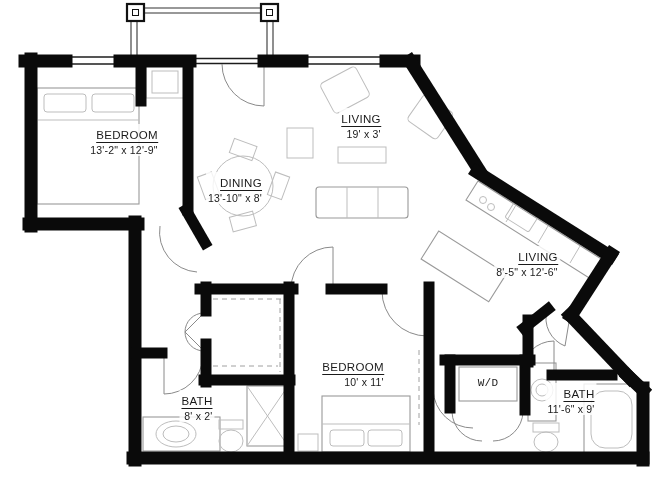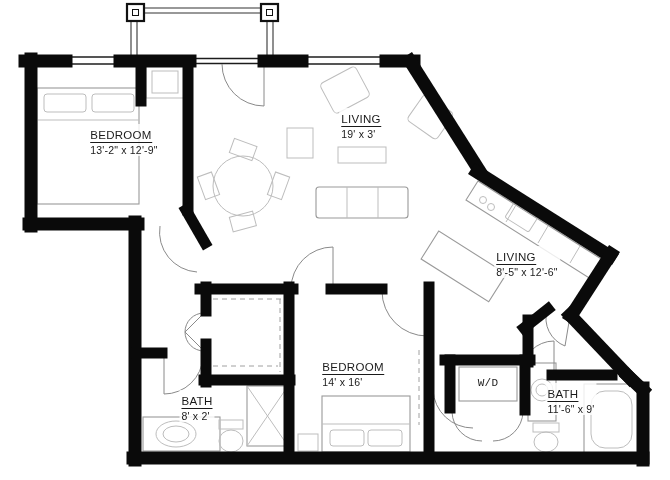--- a/index.html
+++ b/index.html
@@ -12,21 +12,21 @@
   .wall-in{stroke-width:11;}
   .win{stroke:#1c1c1c;stroke-width:1.4;fill:none;}
   .rail{stroke:#333;stroke-width:1.1;fill:none;}
   .post{stroke:#111;stroke-width:2.2;fill:#fff;}
   .post-in{stroke:#111;stroke-width:1;fill:#fff;}
   .door{stroke:#8a8a8a;stroke-width:1;fill:none;}
   .fix{stroke:var(--fixture,#9a9a9a);stroke-width:1.1;fill:#fff;}
   .fixl{stroke:#bdbdbd;stroke-width:1;fill:none;}
   .dash{stroke:#a0a0a0;stroke-width:1;stroke-dasharray:5 4;fill:none;}
   .room-label{
-    position:absolute;transform:translateX(-50%);text-align:left;
+    position:absolute;transform:translateX(-50%);text-align:right;
     color:var(--text,#1a1a1a);line-height:1.22;white-space:nowrap;
     background:rgba(255,255,255,.82);padding:0 2px;
   }
   .room-name{display:inline-block;font-size:11.5px;letter-spacing:.3px;
     border-bottom:1.2px solid currentColor;}
   .room-dims{display:block;font-size:10.5px;letter-spacing:.2px;}
   .appl-label{
     position:absolute;transform:translateX(-50%);font-size:11px;color:var(--text,#1a1a1a);
     letter-spacing:.3px;white-space:nowrap;font-family:Liberation Mono, monospace;
   }
@@ -226,27 +226,31 @@
 </svg>
 
   <div class="room-label" style="left:124px;top:124px">
     <span class="room-name">BEDROOM</span>
     <span class="room-dims">13'-2" x 12'-9"</span>
   </div>
   <div class="room-label" style="left:361px;top:108px">
     <span class="room-name">LIVING</span>
     <span class="room-dims">19' x 3'</span>
   </div>
+  <div class="room-label" style="left:235px;top:172px">
+    <span class="room-name">DINING</span>
+    <span class="room-dims">13'-10" x 8'</span>
+  </div>
   <div class="room-label" style="left:527px;top:246px">
     <span class="room-name">LIVING</span>
     <span class="room-dims">8'-5" x 12'-6"</span>
   </div>
   <div class="room-label" style="left:353px;top:356px">
     <span class="room-name">BEDROOM</span>
-    <span class="room-dims">14' x 16'</span>
+    <span class="room-dims">10' x 11'</span>
   </div>
   <div class="room-label" style="left:197px;top:390px">
     <span class="room-name">BATH</span>
     <span class="room-dims">8' x 2'</span>
   </div>
   <div class="room-label" style="left:571px;top:383px">
     <span class="room-name">BATH</span>
     <span class="room-dims">11'-6" x 9'</span>
   </div>
   <div class="appl-label" style="left:488px;top:377px">W/D</div>

